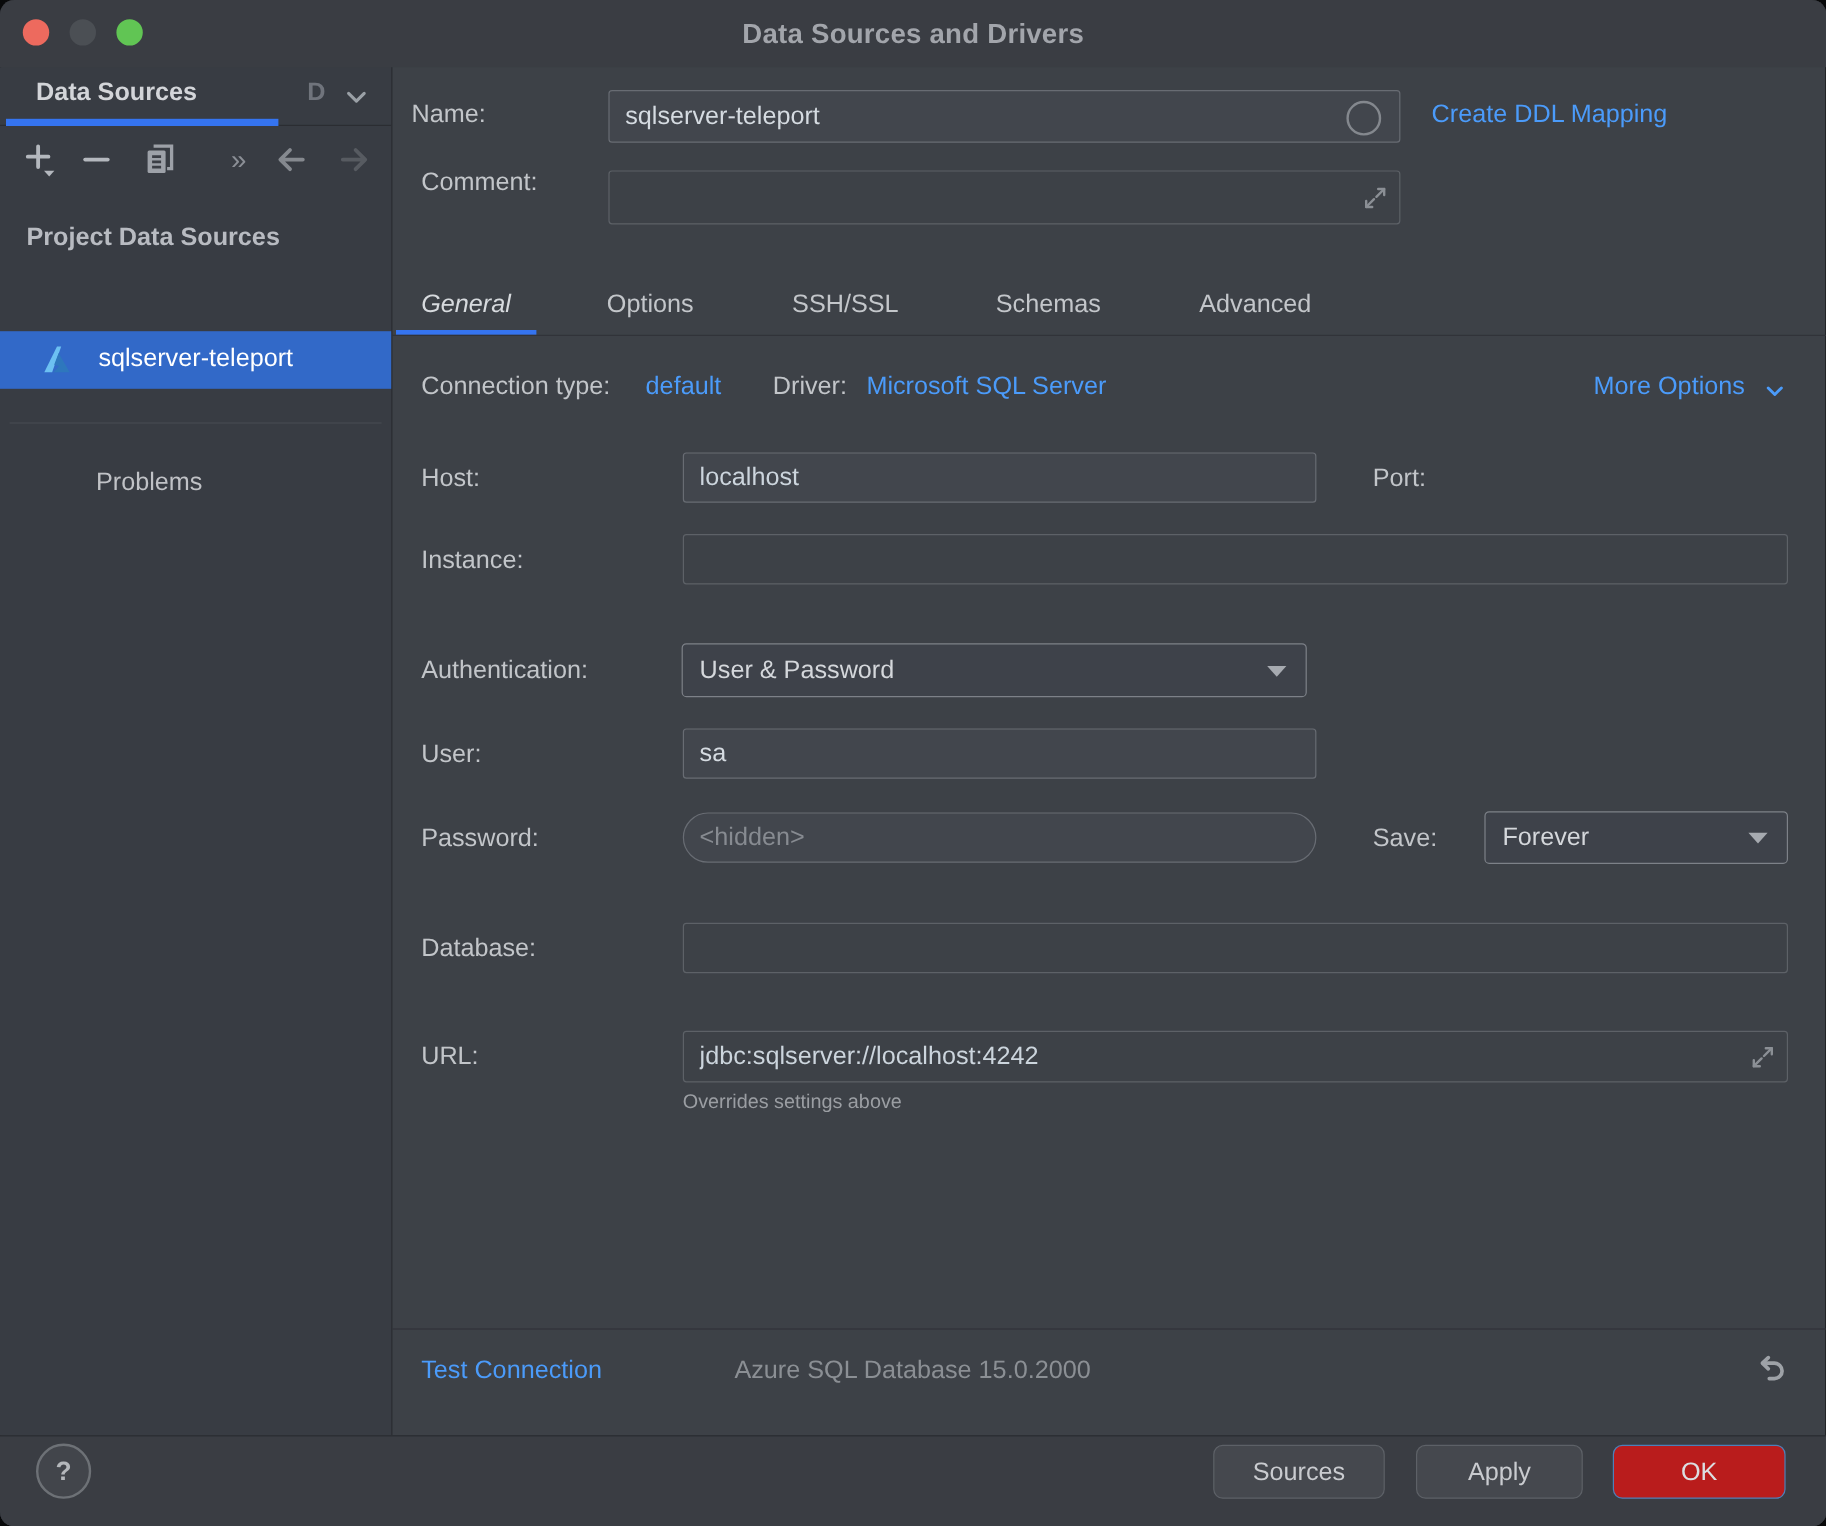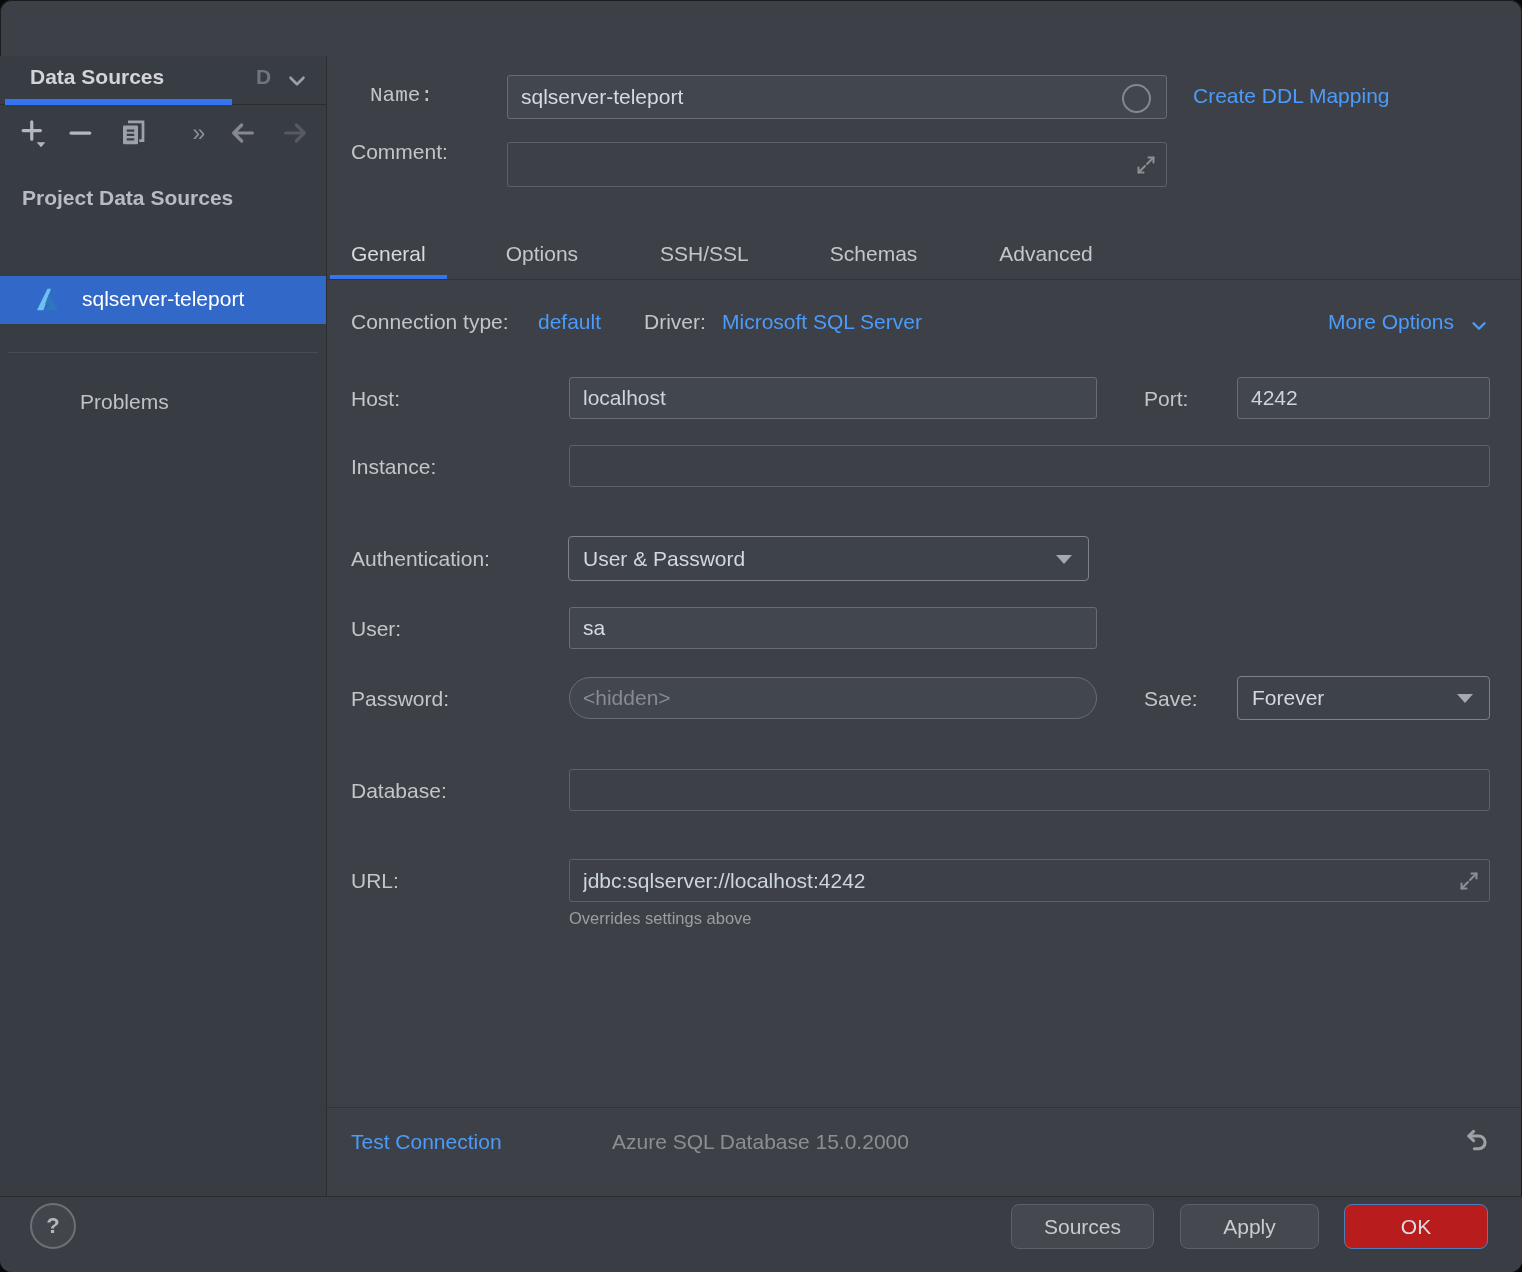--- a/index.html
+++ b/index.html
@@ -33,41 +33,47 @@
   
   .form-label{position:absolute;font-size:21px;color:#c2c5c9;}
   .field{position:absolute;box-sizing:border-box;background:#42464d;border:1px solid #686c73;border-radius:3px;color:#d5dbe1;font-size:21px;font-family:"Liberation Sans",sans-serif;padding:0 13px;outline:none;}
   .field.flat{background:#3d4147;border-color:#5d6167;}
   .field::placeholder{color:#878b91;}
   .link{color:#4b9bfa;font-size:21px;cursor:pointer;}
   .abs{position:absolute;}
   
   #tabs{position:absolute;left:330px;top:228px;height:51px;display:flex;}
   .tab{position:relative;padding:0 21px;display:flex;align-items:center;font-size:21px;color:#c3c6ca;margin-right:9px;}
-  .tab.active{color:#d7dade;}
+  .tab.active{color:#d7dade;font-style:italic;}
   .tab.active::after{content:"";position:absolute;left:0;right:0;bottom:0;height:4px;background:#3574f0;}
   #tabs-divider{position:absolute;left:327px;top:279px;width:1195px;height:1px;background:#313339;}
   
   .select{position:absolute;box-sizing:border-box;background:#3e424a;border:1px solid #7d8188;border-radius:4px;color:#d4d7db;font-size:21px;display:flex;align-items:center;padding:0 14px;}
   .select .caret{position:absolute;right:16px;top:50%;margin-top:-4px;width:0;height:0;border-left:8px solid transparent;border-right:8px solid transparent;border-top:9px solid #a6aab0;}
   .hint{position:absolute;font-size:16.5px;color:#9b9ea3;}
   .expand{position:absolute;right:9px;top:50%;margin-top:-12px;width:24px;height:24px;}
   .spinner{position:absolute;left:1122px;top:84px;width:25px;height:25px;border:2px solid #84888e;border-radius:50%;}
   #footer-divider{position:absolute;left:327px;top:1107px;width:1195px;height:1px;background:#313339;}
   
   #bottombar{position:absolute;left:0;top:1196px;width:100%;height:76px;background:#3a3d43;border-top:1px solid #2a2c31;}
   #help-btn{position:absolute;left:30px;top:6px;width:42px;height:42px;border-radius:50%;border:2px solid #6d7176;background:#42454b;color:#b4b7bb;font-size:22px;font-weight:bold;display:flex;align-items:center;justify-content:center;}
   .btn{position:absolute;top:7px;height:45px;box-sizing:border-box;border-radius:8px;font-size:21px;display:flex;align-items:center;justify-content:center;background:#45484e;border:1px solid #5d6167;color:#c9cbcf;}
   .btn.primary{background:#b91c1c;border-color:#4d80b8;color:#dbdee1;}
 </style>
 </head>
 <body>
 
 <div id="window">
 
+  <div id="titlebar">
+    <div class="traffic" id="tl-close"></div>
+    <div class="traffic" id="tl-min"></div>
+    <div class="traffic" id="tl-zoom"></div>
+    <div id="win-title">Data Sources and Drivers</div>
+  </div>
 
   <div id="sidebar">
     <div id="sb-header">
       <span id="sb-tab-label">Data Sources</span>
       <span id="sb-tab-overflow">D</span>
       <span id="sb-chevron">
         <svg width="26" height="26" viewBox="0 0 24 24" fill="none" stroke="#9aa0a6" stroke-width="2.4" stroke-linecap="round" stroke-linejoin="round">
             <path d="M6 9l6 6 6-6"></path>
           </svg>
       </span>
@@ -117,21 +123,21 @@
             <polygon fill="#2e77bd" points="13.2,7.2 21.4,21.5 9.4,21.5 13.6,16.9 9.9,15.9"></polygon>
           </svg>
       </span>
       <span class="lbl">sqlserver-teleport</span>
     </div>
 
     <div id="sb-divider"></div>
     <div id="sb-problems">Problems</div>
   </div>
 
-  <span class="form-label" style="left:370px;top:84px;font-family:Liberation Mono, monospace;">Name:</span>
+  <span class="form-label" style="left:343px;top:84px;">Name:</span>
   <input class="field" style="left: 507px; top: 75px; width: 660px; height: 44px; padding-right: 50px;" value="sqlserver-teleport">
   <div class="spinner"></div>
   <span class="link abs" style="left:1193px;top:84px;">Create DDL Mapping</span>
 
   <span class="form-label" style="left:351px;top:140px;">Comment:</span>
   <div class="abs" style="left:507px;top:142px;width:660px;height:45px;">
     <input class="field flat" style="left: 0px; top: 0px; width: 660px; height: 45px; position: absolute;" value="">
     <span class="expand">
       <svg width="24" height="24" viewBox="0 0 24 24" fill="none" stroke="#8b8f95" stroke-width="2" stroke-linecap="round" stroke-linejoin="round">
           <path d="M14.5 4.5h5v5"></path>
@@ -158,21 +164,20 @@
   <span class="link abs" style="left:1328px;top:310px;">More Options</span>
   <span class="abs" style="left:1468px;top:315px;">
     <svg width="22" height="22" viewBox="0 0 24 24" fill="none" stroke="#4b9bfa" stroke-width="2.6" stroke-linecap="round" stroke-linejoin="round">
         <path d="M6 9l6 6 6-6"></path>
       </svg>
   </span>
 
   <span class="form-label" style="left:351px;top:387px;">Host:</span>
   <input class="field" style="left: 569px; top: 377px; width: 528px; height: 42px; color: rgb(204, 213, 221);" value="localhost">
   <span class="form-label" style="left:1144px;top:387px;">Port:</span>
-  <input class="field" style="left: 1237px; top: 377px; width: 253px; height: 42px; color: rgb(204, 213, 221);" value="4242">
 
   <span class="form-label" style="left:351px;top:455px;">Instance:</span>
   <input class="field flat" style="left: 569px; top: 445px; width: 921px; height: 42px;" value="">
 
   <span class="form-label" style="left:351px;top:547px;">Authentication:</span>
   <div class="select" style="left:568px;top:536px;width:521px;height:45px;">
     <span>User &amp; Password</span>
     <span class="caret"></span>
   </div>
 

